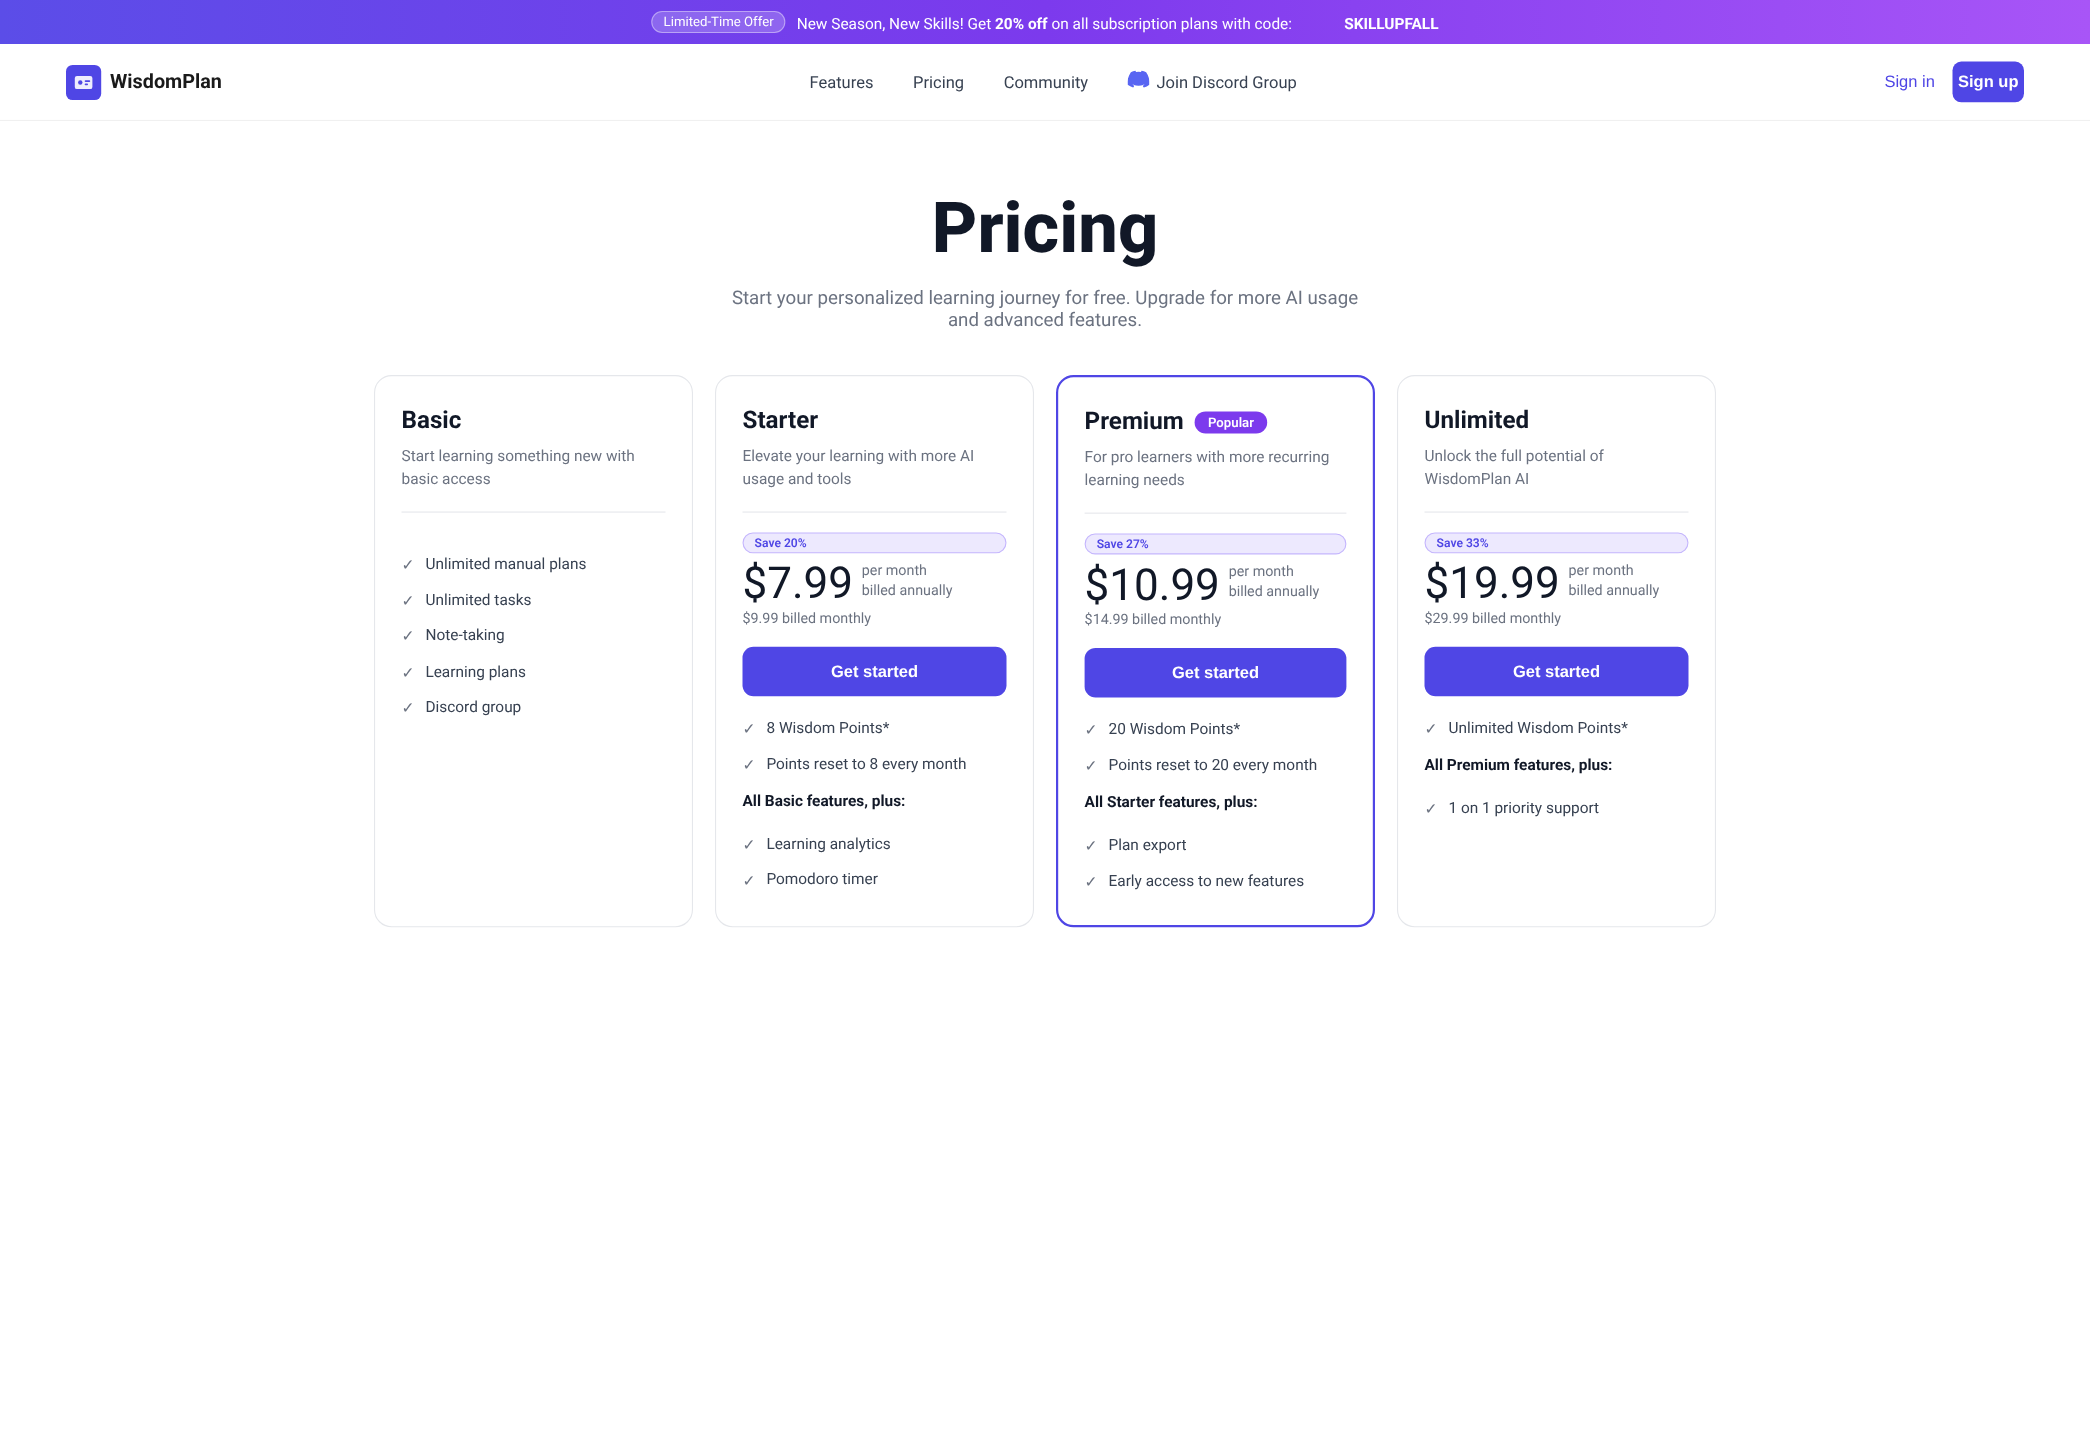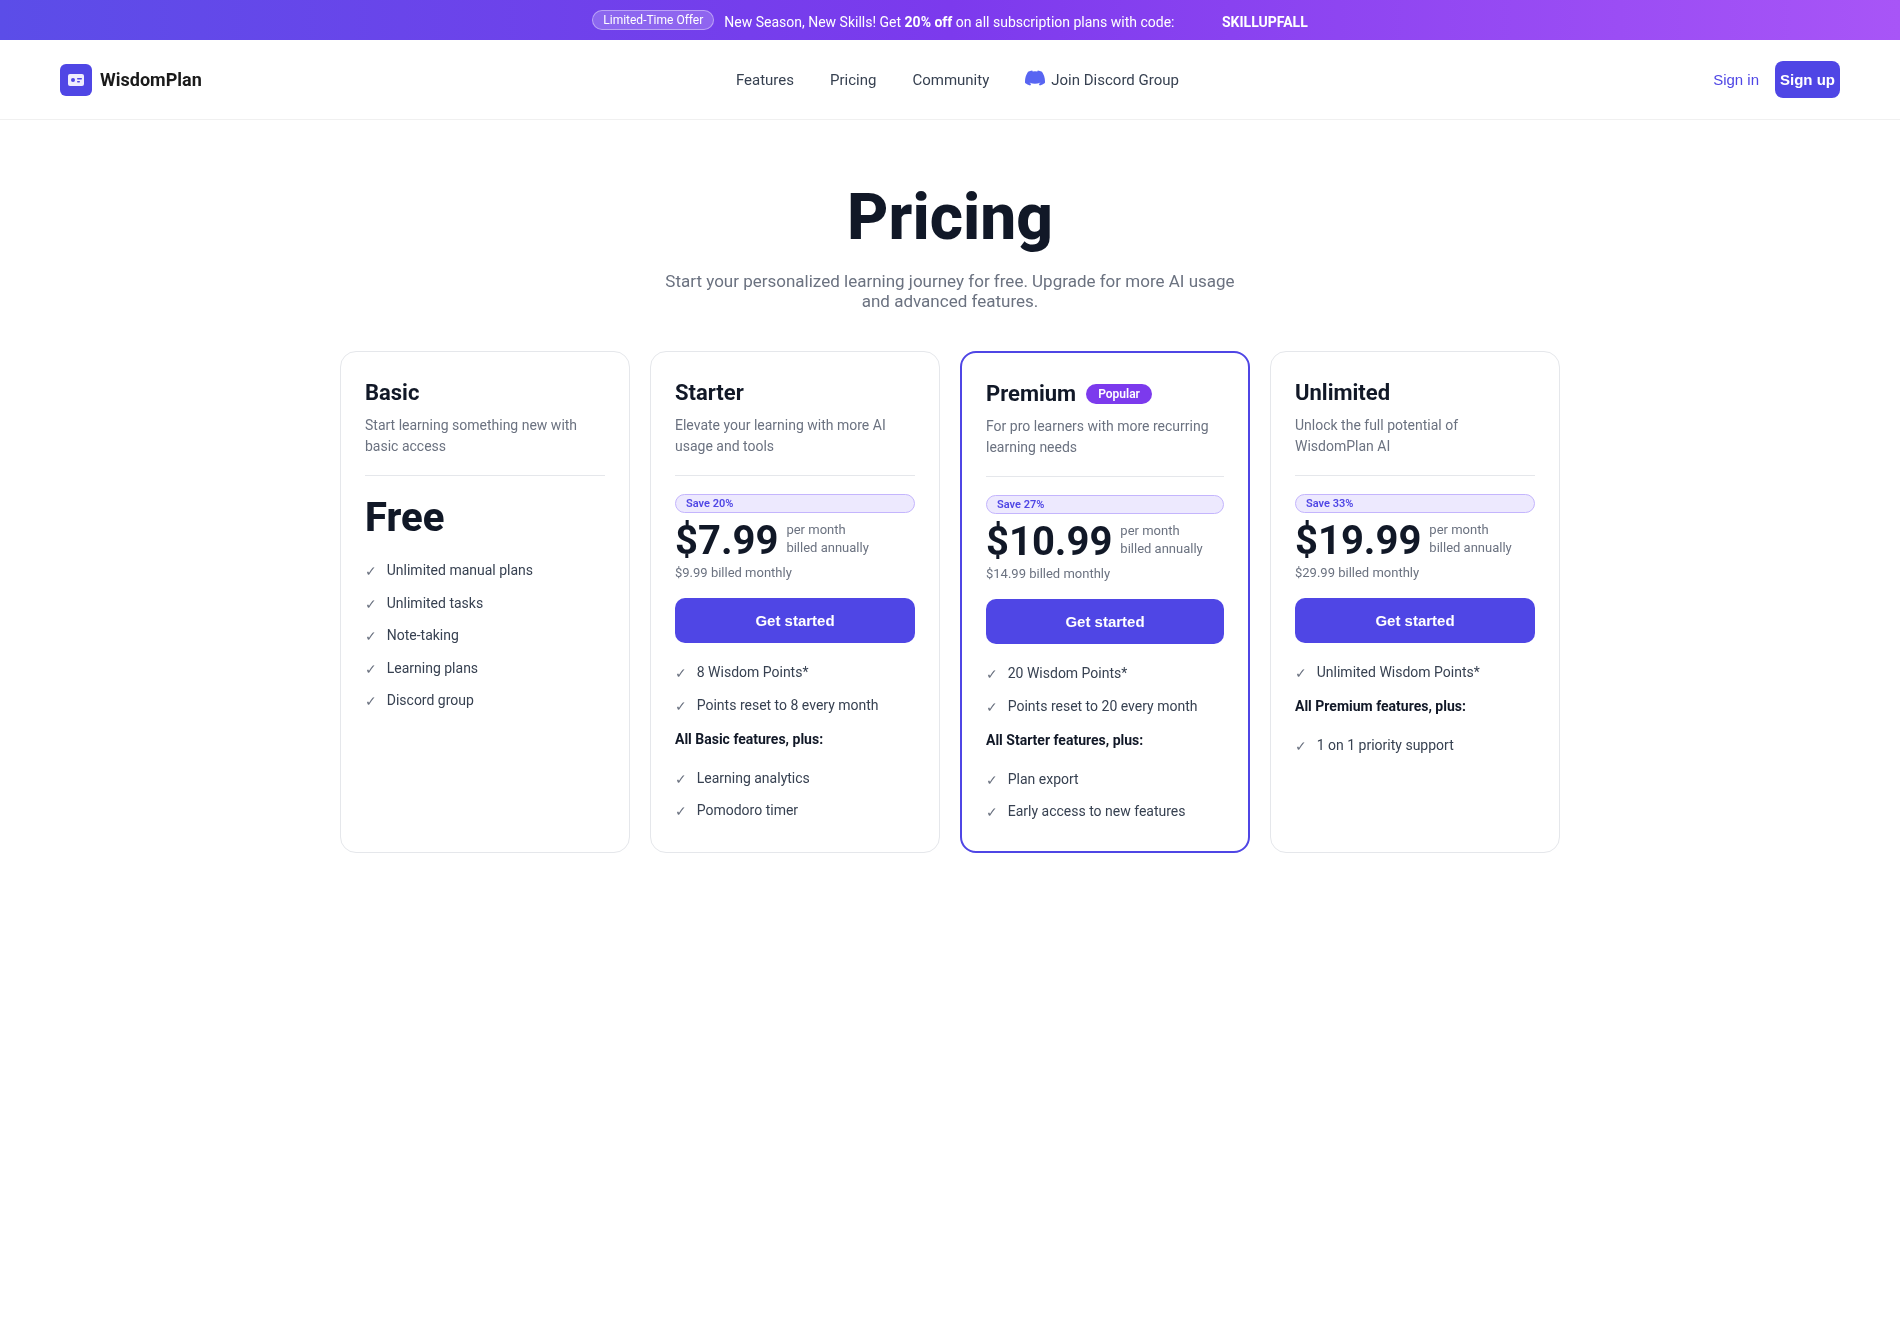--- a/index.html
+++ b/index.html
@@ -27,21 +27,21 @@
     }
     .banner strong { font-weight: 700; }
     .banner-code { font-weight: 700; margin-left: 44px; }
 
     
     nav {
       display: flex;
       align-items: center;
       justify-content: space-between;
       padding: 0 60px;
-      height: 80px;
+      height: 70px;
       border-bottom: 1px solid #f0f0f0;
     }
     .logo {
       display: flex;
       align-items: center;
       gap: 8px;
       font-size: 18px;
       font-weight: 700;
       color: #1a1a1a;
       text-decoration: none;
@@ -181,21 +181,21 @@
       margin-bottom: 6px;
     }
     .price-row {
       display: flex;
       align-items: flex-end;
       gap: 8px;
       margin-top: 2px;
     }
     .price-amount {
       font-size: 40px;
-      font-weight: 700;
+      font-weight: 400;
       color: #111827;
       line-height: 1;
     }
     .price-free {
       font-size: 40px;
       font-weight: 800;
       color: #111827;
     }
     .price-period {
       font-size: 13px;
@@ -314,21 +314,20 @@
 </div>
 
 <div class="pricing-grid">
 
   <div class="card">
     <div class="card-name">
       <span>Basic</span>
     </div>
     <div class="card-desc">Start learning something new with basic access</div>
     <div class="card-divider"></div>
-    <div class="price-free">Free</div>
     <ul class="features-list">
       <li>
         <span class="check-icon">✓</span>
         <span>Unlimited manual plans</span>
       </li>
       <li>
         <span class="check-icon">✓</span>
         <span>Unlimited tasks</span>
       </li>
       <li>

